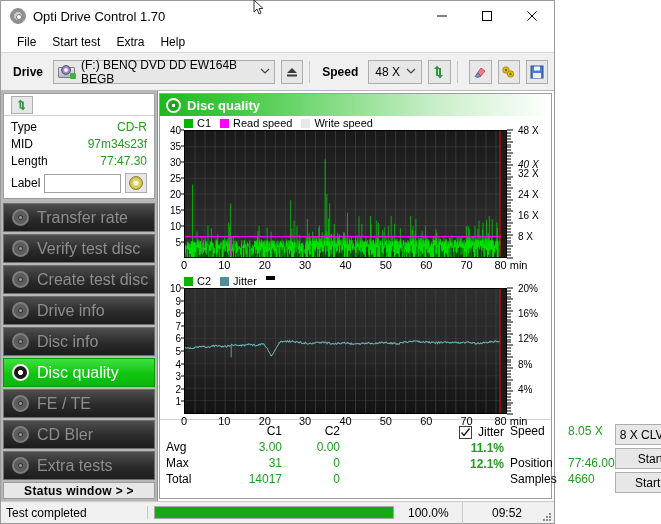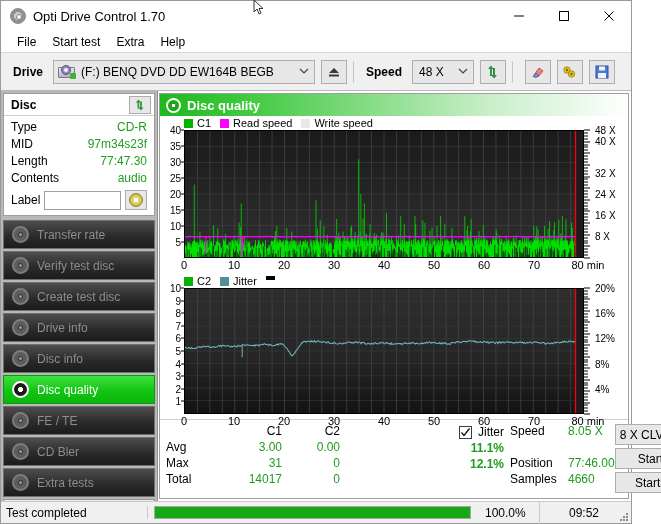--- a/index.html
+++ b/index.html
@@ -6,21 +6,21 @@
   html, body {
     margin: 0; padding: 0;
     width: 661px; height: 524px;
     font-family: "Liberation Sans", sans-serif;
     font-size: 12px;
     background: #ffffff;
     overflow: hidden;
   }
   #app {
     position: relative;
-    width: 632px; height: 524px;
+    width: 555px; height: 524px;
     background: #4d7c0f;
     border: 1px solid #9a9a9a;
     display: flex;
     flex-direction: column;
     justify-content: center;
   }
 
   
   .titlebar {
     height: 30px;
@@ -233,21 +233,21 @@
     padding: 0 2px;
   }
   .nav-item {
     height: 29px;
     display: flex; align-items: center;
     padding-left: 8px;
     gap: 8px;
     background: linear-gradient(#4e4e4e, #2b2b2b 55%, #1c1c1c);
     border: 1px solid #6f6f6f;
     color: #8d8d8d;
-    font-size: 12px;
+    font-size: 16px;
   }
   .nav-item.active {
     background: linear-gradient(#3fe03f, #12c512 55%, #0bb60b);
     color: #ffffff;
     border: 1px solid #0a9a0a;
     font-weight: normal;
   }
   .nav-ico {
     width: 17px; height: 17px; border-radius: 50%;
     border: 2px solid #7d7d7d;
@@ -562,44 +562,39 @@
       </svg>
     </div>
   </div>
 
   <div class="body-row">
 
     <div class="sidebar">
 
       <div class="disc-panel">
         <div class="disc-head">
-          <div class="t">Disc</div>
           <div class="refresh-btn">
             <svg width="13" height="12" viewBox="0 0 15 14">
               <path d="M4,11 L4,4 L2,4 L5,0.5 L8,4 L6,4 L6,11 Z" fill="#2e9b3f"></path>
               <path d="M9,3 L9,10 L11,10 L8,13.5 L5,10 L7,10 L7,3 Z" fill="#1b7a2b" opacity="0.85"></path>
             </svg>
           </div>
         </div>
         <div class="disc-rows">
           <div class="disc-row">
             <span class="k">Type</span>
             <span class="v">CD-R</span>
           </div>
           <div class="disc-row">
             <span class="k">MID</span>
             <span class="v">97m34s23f</span>
           </div>
           <div class="disc-row">
             <span class="k">Length</span>
             <span class="v">77:47.30</span>
-          </div>
-          <div class="disc-row">
-            <span class="k">Contents</span>
-            <span class="v">audio</span>
           </div>
           <div class="label-row">
             <span class="k">Label</span>
             <input class="label-input" type="text" value="" style="">
             <div class="label-disc-btn">
               <div class="mini-disc"></div>
             </div>
           </div>
         </div>
       </div>
@@ -1568,21 +1563,21 @@
                   </g>
                   <rect x="412.65" y="0" width="7.350000000000023" height="128" fill="#1b1b1b"></rect>
                   <line x1="412.125" y1="0" x2="412.125" y2="128" stroke="#ff0000" stroke-width="1.4"></line>
                 </svg>
             </div>
             <div class="r-axis" id="c1-raxis" style="height:128px">
                 <div class="rl" style="top: 106px;">8 X</div>
                 <div class="rl" style="top: 85.3333px;">16 X</div>
                 <div class="rl" style="top: 64px;">24 X</div>
                 <div class="rl" style="top: 42.6667px;">32 X</div>
-                <div class="rl" style="top: 11px;">40 X</div>
+                <div class="rl" style="top: 34px; font-style: italic;">40 X</div>
                 <div class="rl" style="top: 0px;">48 X</div>
                 <div class="rt" style="top: 128px;"></div>
                 <div class="rt minor" style="top: 125.091px;"></div>
                 <div class="rt minor" style="top: 122.182px;"></div>
                 <div class="rt minor" style="top: 119.273px;"></div>
                 <div class="rt" style="top: 116.364px;"></div>
                 <div class="rt minor" style="top: 113.455px;"></div>
                 <div class="rt minor" style="top: 110.545px;"></div>
                 <div class="rt minor" style="top: 107.636px;"></div>
                 <div class="rt" style="top: 104.727px;"></div>

